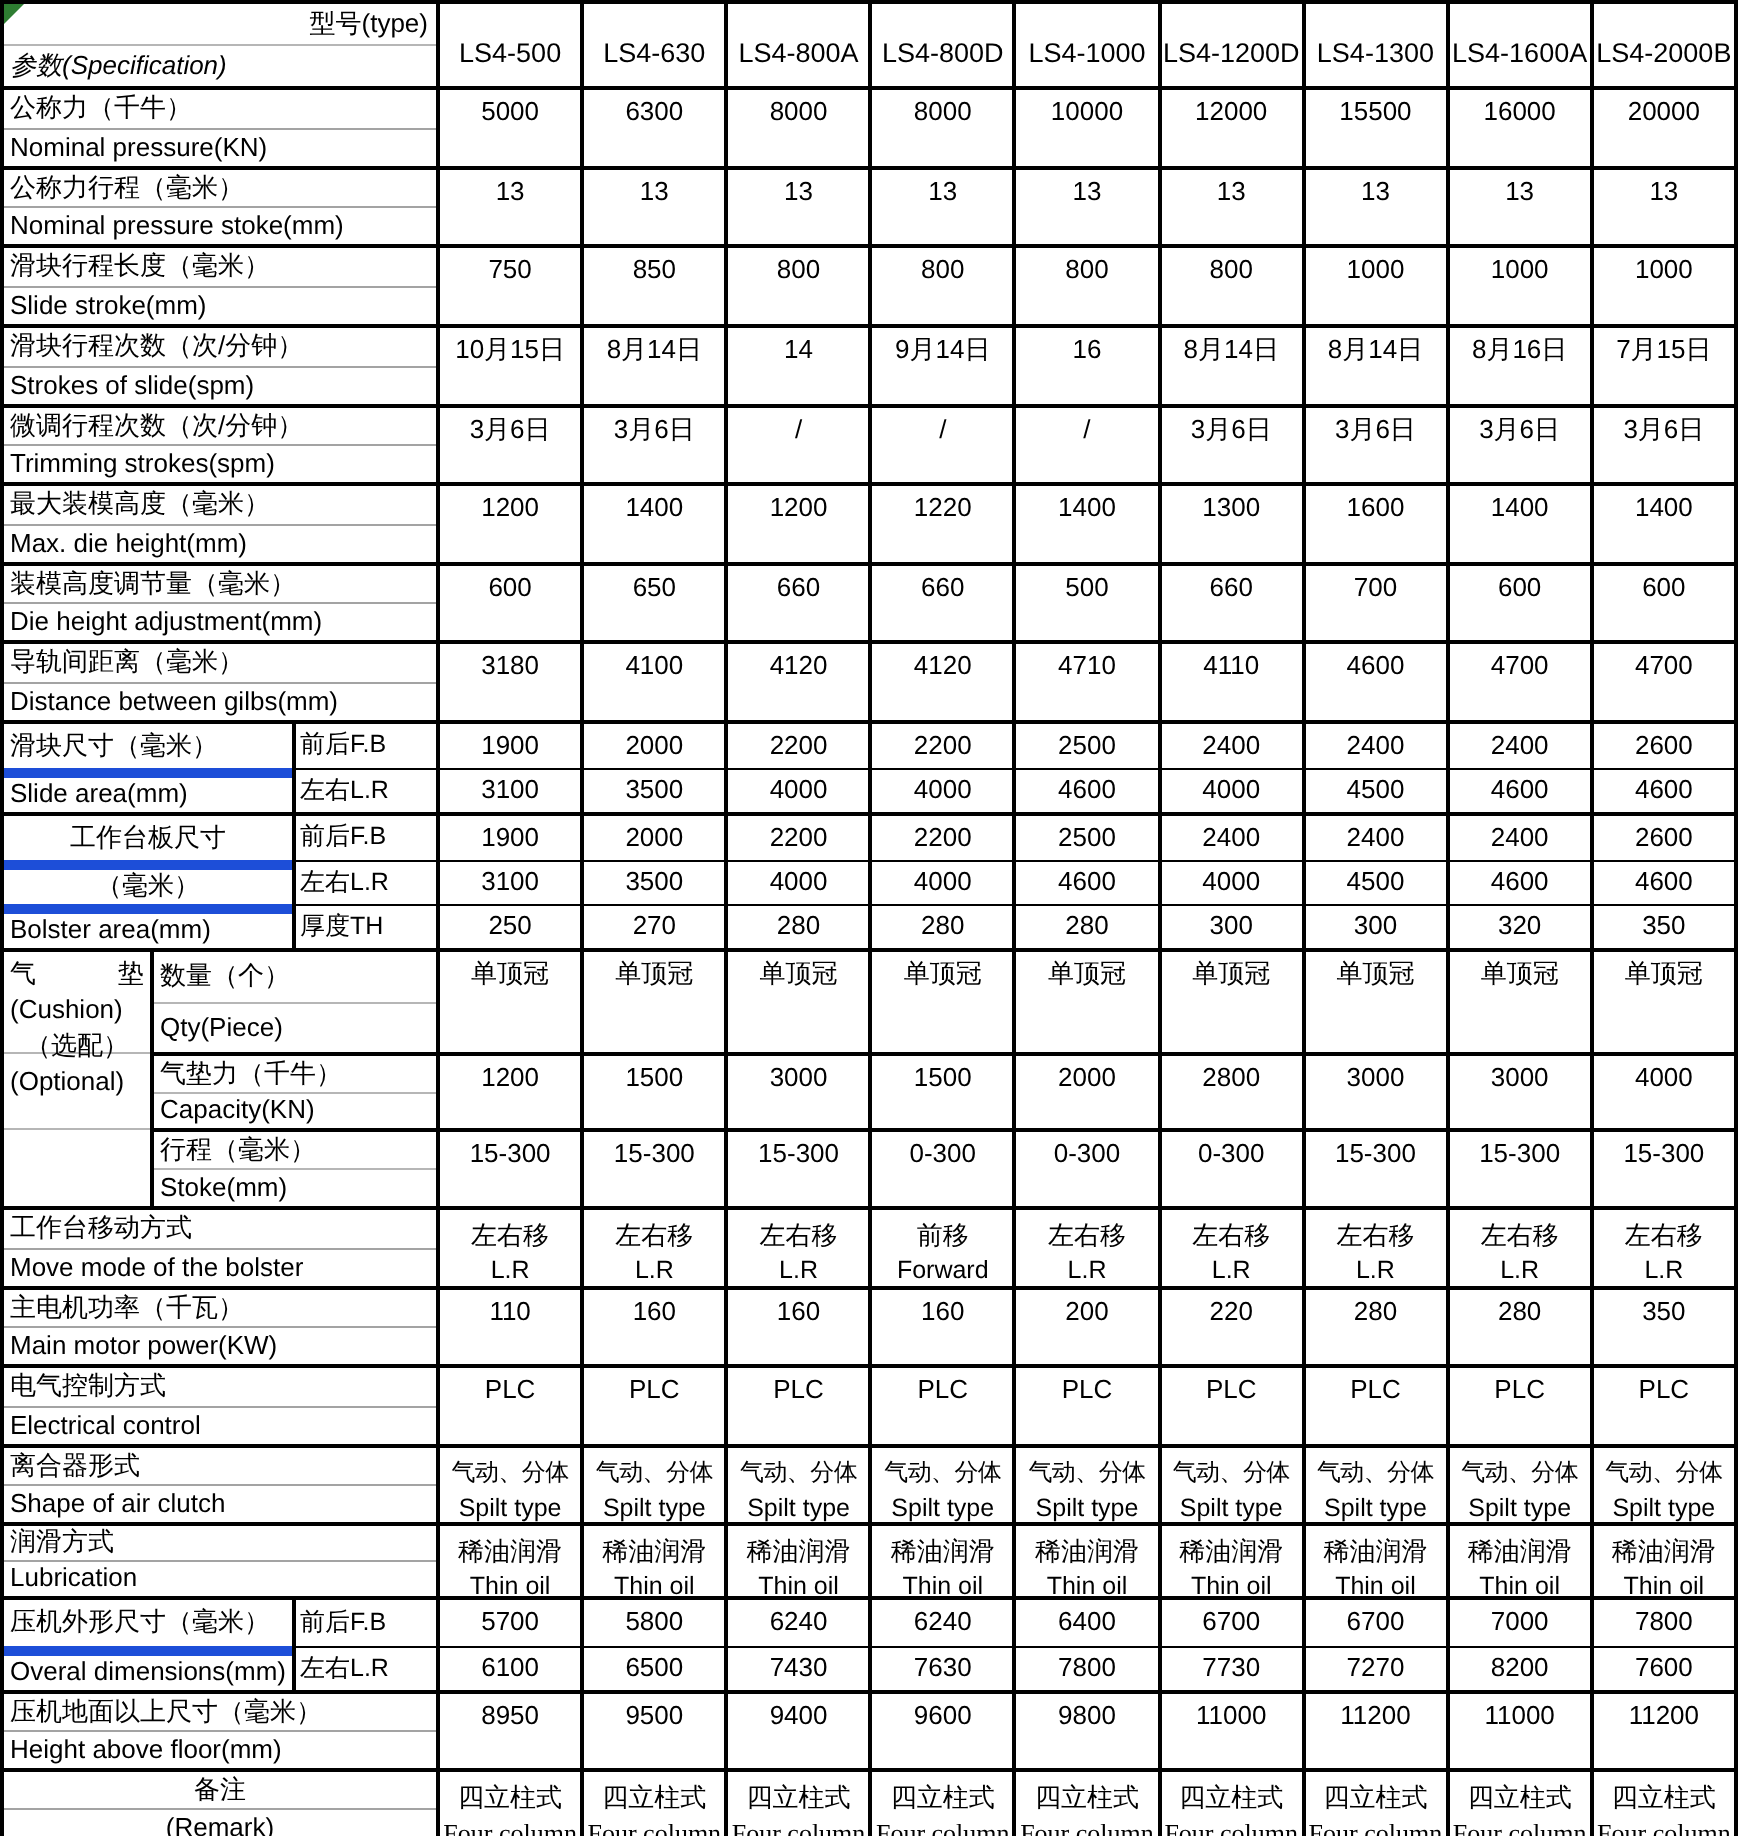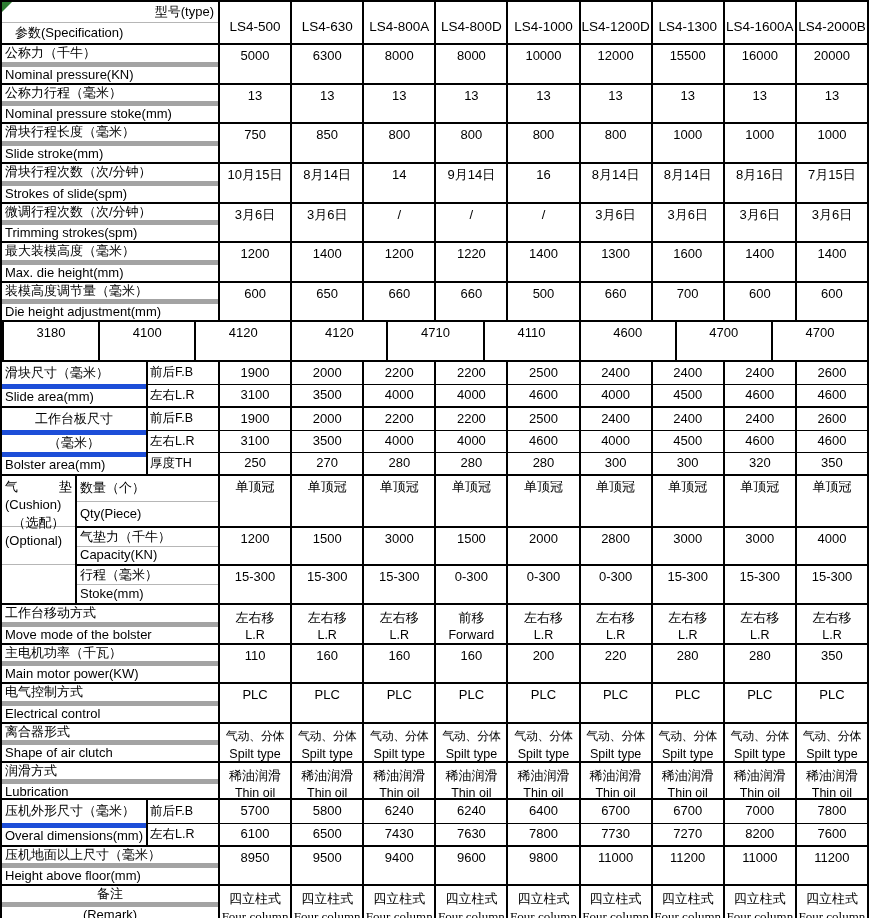--- a/index.html
+++ b/index.html
@@ -8,25 +8,25 @@
     font-family:"Liberation Sans","DejaVu Sans",sans-serif; font-size:13px; color:#000;
     position:relative; line-height:1.25;
   }
   .green-tri{position:absolute;top:0;left:0;width:0;height:0;
     border-top:10px solid #2e7d32;border-right:10px solid transparent;z-index:5;}
   .row{display:flex;box-sizing:border-box;border-top:2px solid #000;position:relative;}
   .row.first{border-top:none;}
   .grow{flex-direction:column;}
   
   .lbl,.corner-cell{width:216px;box-sizing:border-box;display:flex;flex-direction:column;}
-  .lbl .cn{flex:1;display:flex;align-items:center;padding-left:3px;border-bottom:5px solid #a3a3a3;white-space:nowrap;}
+  .lbl .cn{flex:1;display:flex;align-items:center;padding-left:3px;border-bottom:1px solid #a3a3a3;white-space:nowrap;}
   .lbl .en{flex:1;display:flex;align-items:center;padding-left:3px;white-space:nowrap;}
   .lbl .ctr{justify-content:center;padding-left:0;}
   .corner-cell .corner-top{flex:1;display:flex;align-items:center;justify-content:flex-end;padding-right:4px;border-bottom:1px solid #b6b6b6;}
-  .corner-cell .corner-bottom{flex:1;display:flex;align-items:center;padding-left:13px;}
+  .corner-cell .corner-bottom{flex:1;display:flex;align-items:center;padding-left:3px;font-style:italic;}
   
   .vals{flex:1;display:flex;min-width:0;}
   .vcell{flex:1;min-width:0;border-left:2px solid #000;box-sizing:border-box;display:flex;
     flex-direction:column;align-items:center;text-align:center;overflow:hidden;}
   .vtop{padding-top:3px;}
   .vmid{justify-content:center;}
   .hcell{padding-top:17px;font-size:13.5px;}
   .vcn{line-height:19px;white-space:nowrap;}
   .ven{line-height:17px;font-size:12.5px;white-space:nowrap;}
   .small{font-size:12px;letter-spacing:-0.3px;}
@@ -312,20 +312,24 @@
           </div>
           <div class="vcell vtop">
             <div class="vtxt">600</div>
           </div>
           <div class="vcell vtop">
             <div class="vtxt">600</div>
           </div>
         </div>
       </div>
       <div class="row" style="height: 40px;">
+        <div class="lbl">
+          <div class="cn">导轨间距离（毫米）</div>
+          <div class="en">Distance between gilbs(mm)</div>
+        </div>
         <div class="vals">
           <div class="vcell vtop">
             <div class="vtxt">3180</div>
           </div>
           <div class="vcell vtop">
             <div class="vtxt">4100</div>
           </div>
           <div class="vcell vtop">
             <div class="vtxt">4120</div>
           </div>

